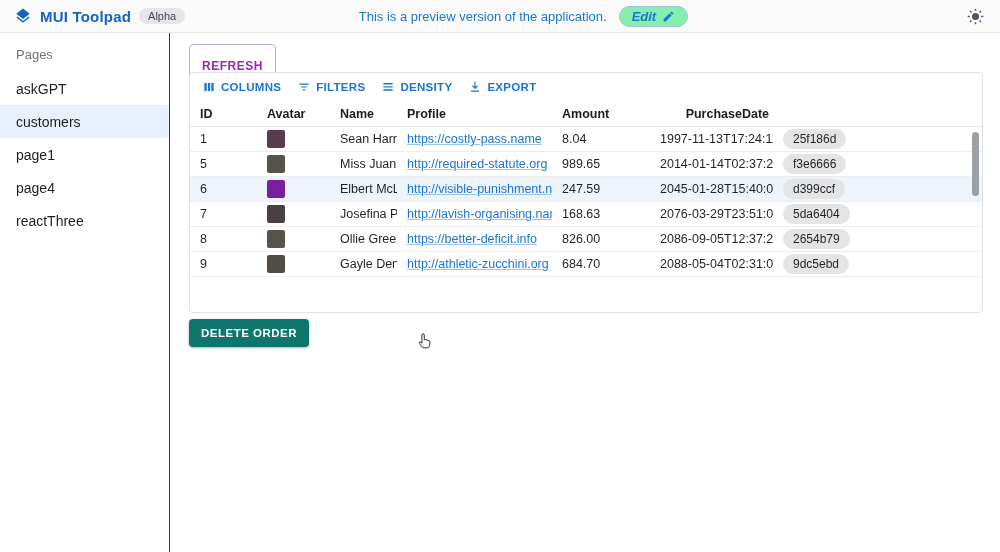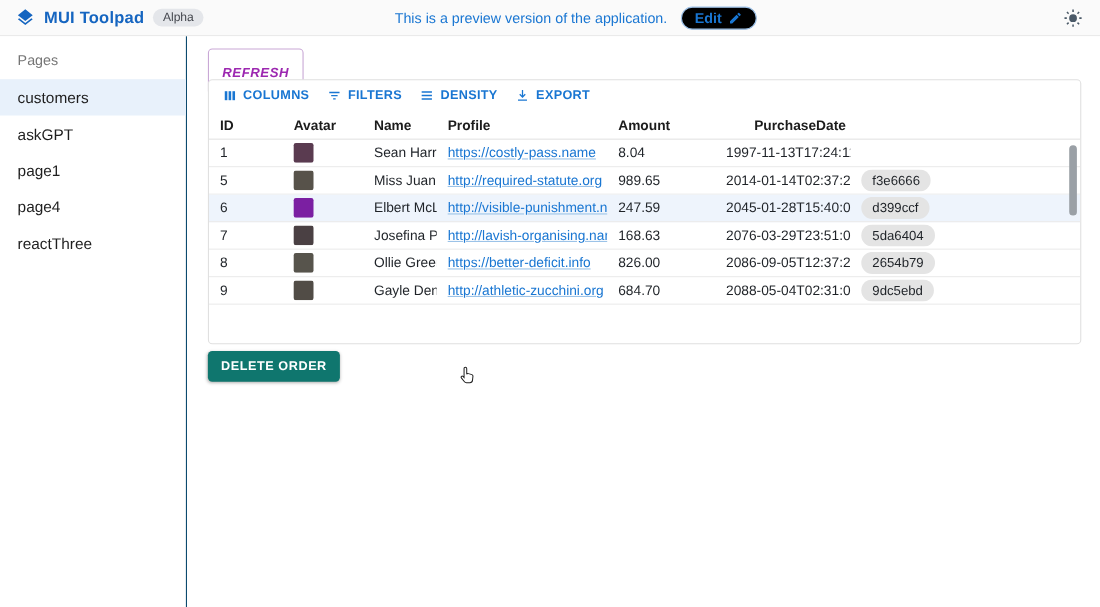--- a/index.html
+++ b/index.html
@@ -9,36 +9,36 @@
 
   
   .topbar { position:absolute; top:0; left:0; right:0; height:33px; background:#fafafa;
             border-bottom:1px solid #e7e7e7; display:flex; align-items:center; padding:0 14px; }
   .brand { display:flex; align-items:center; gap:8px; }
   .brand-title { font-size:15px; font-weight:bold; color:#1565c0; letter-spacing:.2px; }
   .chip-alpha { background:#e4e6ea; color:#44474e; font-size:11px; padding:2px 9px; border-radius:10px; }
   .topbar-center { position:absolute; left:0; right:0; display:flex; justify-content:center; align-items:center; gap:12px; pointer-events:none; }
   .topbar-center > * { pointer-events:auto; }
   .preview-note { font-size:13px; color:#1976d2;margin-left:47px; }
-  .edit-btn { display:flex; align-items:center; gap:6px; border:1px solid #9dc1e8; background:#000000;
-              color:#1976d2; font-size:13px; font-weight:bold; padding:2px 12px; border-radius:12px; cursor:pointer; }
+  .edit-btn { display:flex; align-items:center; gap:6px; border:1px solid #9dc1e8; background:#86efac;
+              color:#1976d2; font-size:13px; font-weight:bold; padding:2px 12px; border-radius:12px; cursor:pointer;font-style:italic; }
   .theme-toggle { margin-left:auto; width:22px; height:22px; display:flex; align-items:center; justify-content:center; cursor:pointer; }
 
   
   .sidebar { position:absolute; top:33px; left:0; bottom:0; width:170px; background:#fff; border-right:1px solid #0c4a6e; }
   .sidebar-heading { font-size:13px; color:#757575; padding:14px 16px 10px; }
   .nav-item { height:33px; display:flex; align-items:center; padding:0 16px; font-size:14px; color:#1f1f1f; cursor:pointer; }
   .nav-item.selected { background:#e8f1fb; }
 
   
   .main { position:absolute; top:33px; left:170px; right:0; bottom:0; background:#fff; }
 
   .refresh-btn { position:absolute; left:19px; top:11px; height:43px; padding:0 12px; background:#fff;
                  border:1px solid #c9a8d6; border-radius:4px; color:#9c27b0; font-family:"Liberation Sans",sans-serif;
-                 font-size:12px; font-weight:bold; letter-spacing:.5px; cursor:pointer;font-style:italic; }
+                 font-size:12px; font-weight:bold; letter-spacing:.5px; cursor:pointer; }
 
   
   .grid { position:absolute; left:19px; top:39px; width:794px; height:241px; border:1px solid #e0e0e0;
           border-radius:4px; background:#fff; display:flex; flex-direction:column; overflow:hidden; }
   .grid-toolbar { height:28px; display:flex; align-items:center; gap:4px; padding:0 6px; flex:none; }
   .tb-btn { display:flex; align-items:center; gap:5px; color:#1976d2; font-size:11.5px; font-weight:bold;
             letter-spacing:.3px; background:none; border:none; padding:3px 6px; border-radius:3px;
             font-family:"Liberation Sans",sans-serif; cursor:pointer;justify-content:flex-end; }
   .grid-header { height:26px; display:flex; align-items:center; border-bottom:1px solid #e3e3e3;
                  font-size:12.5px; font-weight:bold; color:#1c1c1c; flex:none; }
@@ -96,22 +96,22 @@
       <span>
         <svg width="17" height="17" viewBox="0 0 24 24" fill="#4b5a68">
             <path d="M12 7a5 5 0 1 0 0 10 5 5 0 0 0 0-10zM11 1h2v3h-2zM11 20h2v3h-2zM1 11h3v2H1zM20 11h3v2h-3zM3.5 4.9l1.4-1.4 2.1 2.1-1.4 1.4zM17 18.4l1.4-1.4 2.1 2.1-1.4 1.4zM3.5 19.1l2.1-2.1 1.4 1.4-2.1 2.1zM17 5.6l2.1-2.1 1.4 1.4-2.1 2.1z"></path>
           </svg>
       </span>
     </div>
   </header>
 
   <nav class="sidebar">
     <div class="sidebar-heading">Pages</div>
+    <div class="nav-item">askGPT</div>
     <div class="nav-item selected">customers</div>
-    <div class="nav-item">askGPT</div>
     <div class="nav-item">page1</div>
     <div class="nav-item">page4</div>
     <div class="nav-item">reactThree</div>
   </nav>
 
   <main class="main">
 
     <button class="refresh-btn">REFRESH</button>
 
     <section class="grid">
@@ -167,20 +167,21 @@
 
         <div class="grid-row">
           <div class="cell c-id">1</div>
           <div class="cell c-avatar">
               <span class="avatar" style="background: rgb(90, 59, 80);"></span>
             </div>
           <div class="cell c-name">Sean Harris</div>
           <div class="cell c-profile"><a class="profile-link">https://costly-pass.name</a></div>
           <div class="cell c-amount">8.04</div>
           <div class="cell c-date">1997-11-13T17:24:11.769Z</div>
+          <div class="cell c-order"><span class="order-chip">25f186d</span></div>
         </div>
 
         <div class="grid-row">
           <div class="cell c-id">5</div>
           <div class="cell c-avatar">
               <span class="avatar" style="background: rgb(87, 82, 74);"></span>
             </div>
           <div class="cell c-name">Miss Juan ...</div>
           <div class="cell c-profile"><a class="profile-link">http://required-statute.org</a></div>
           <div class="cell c-amount">989.65</div>

